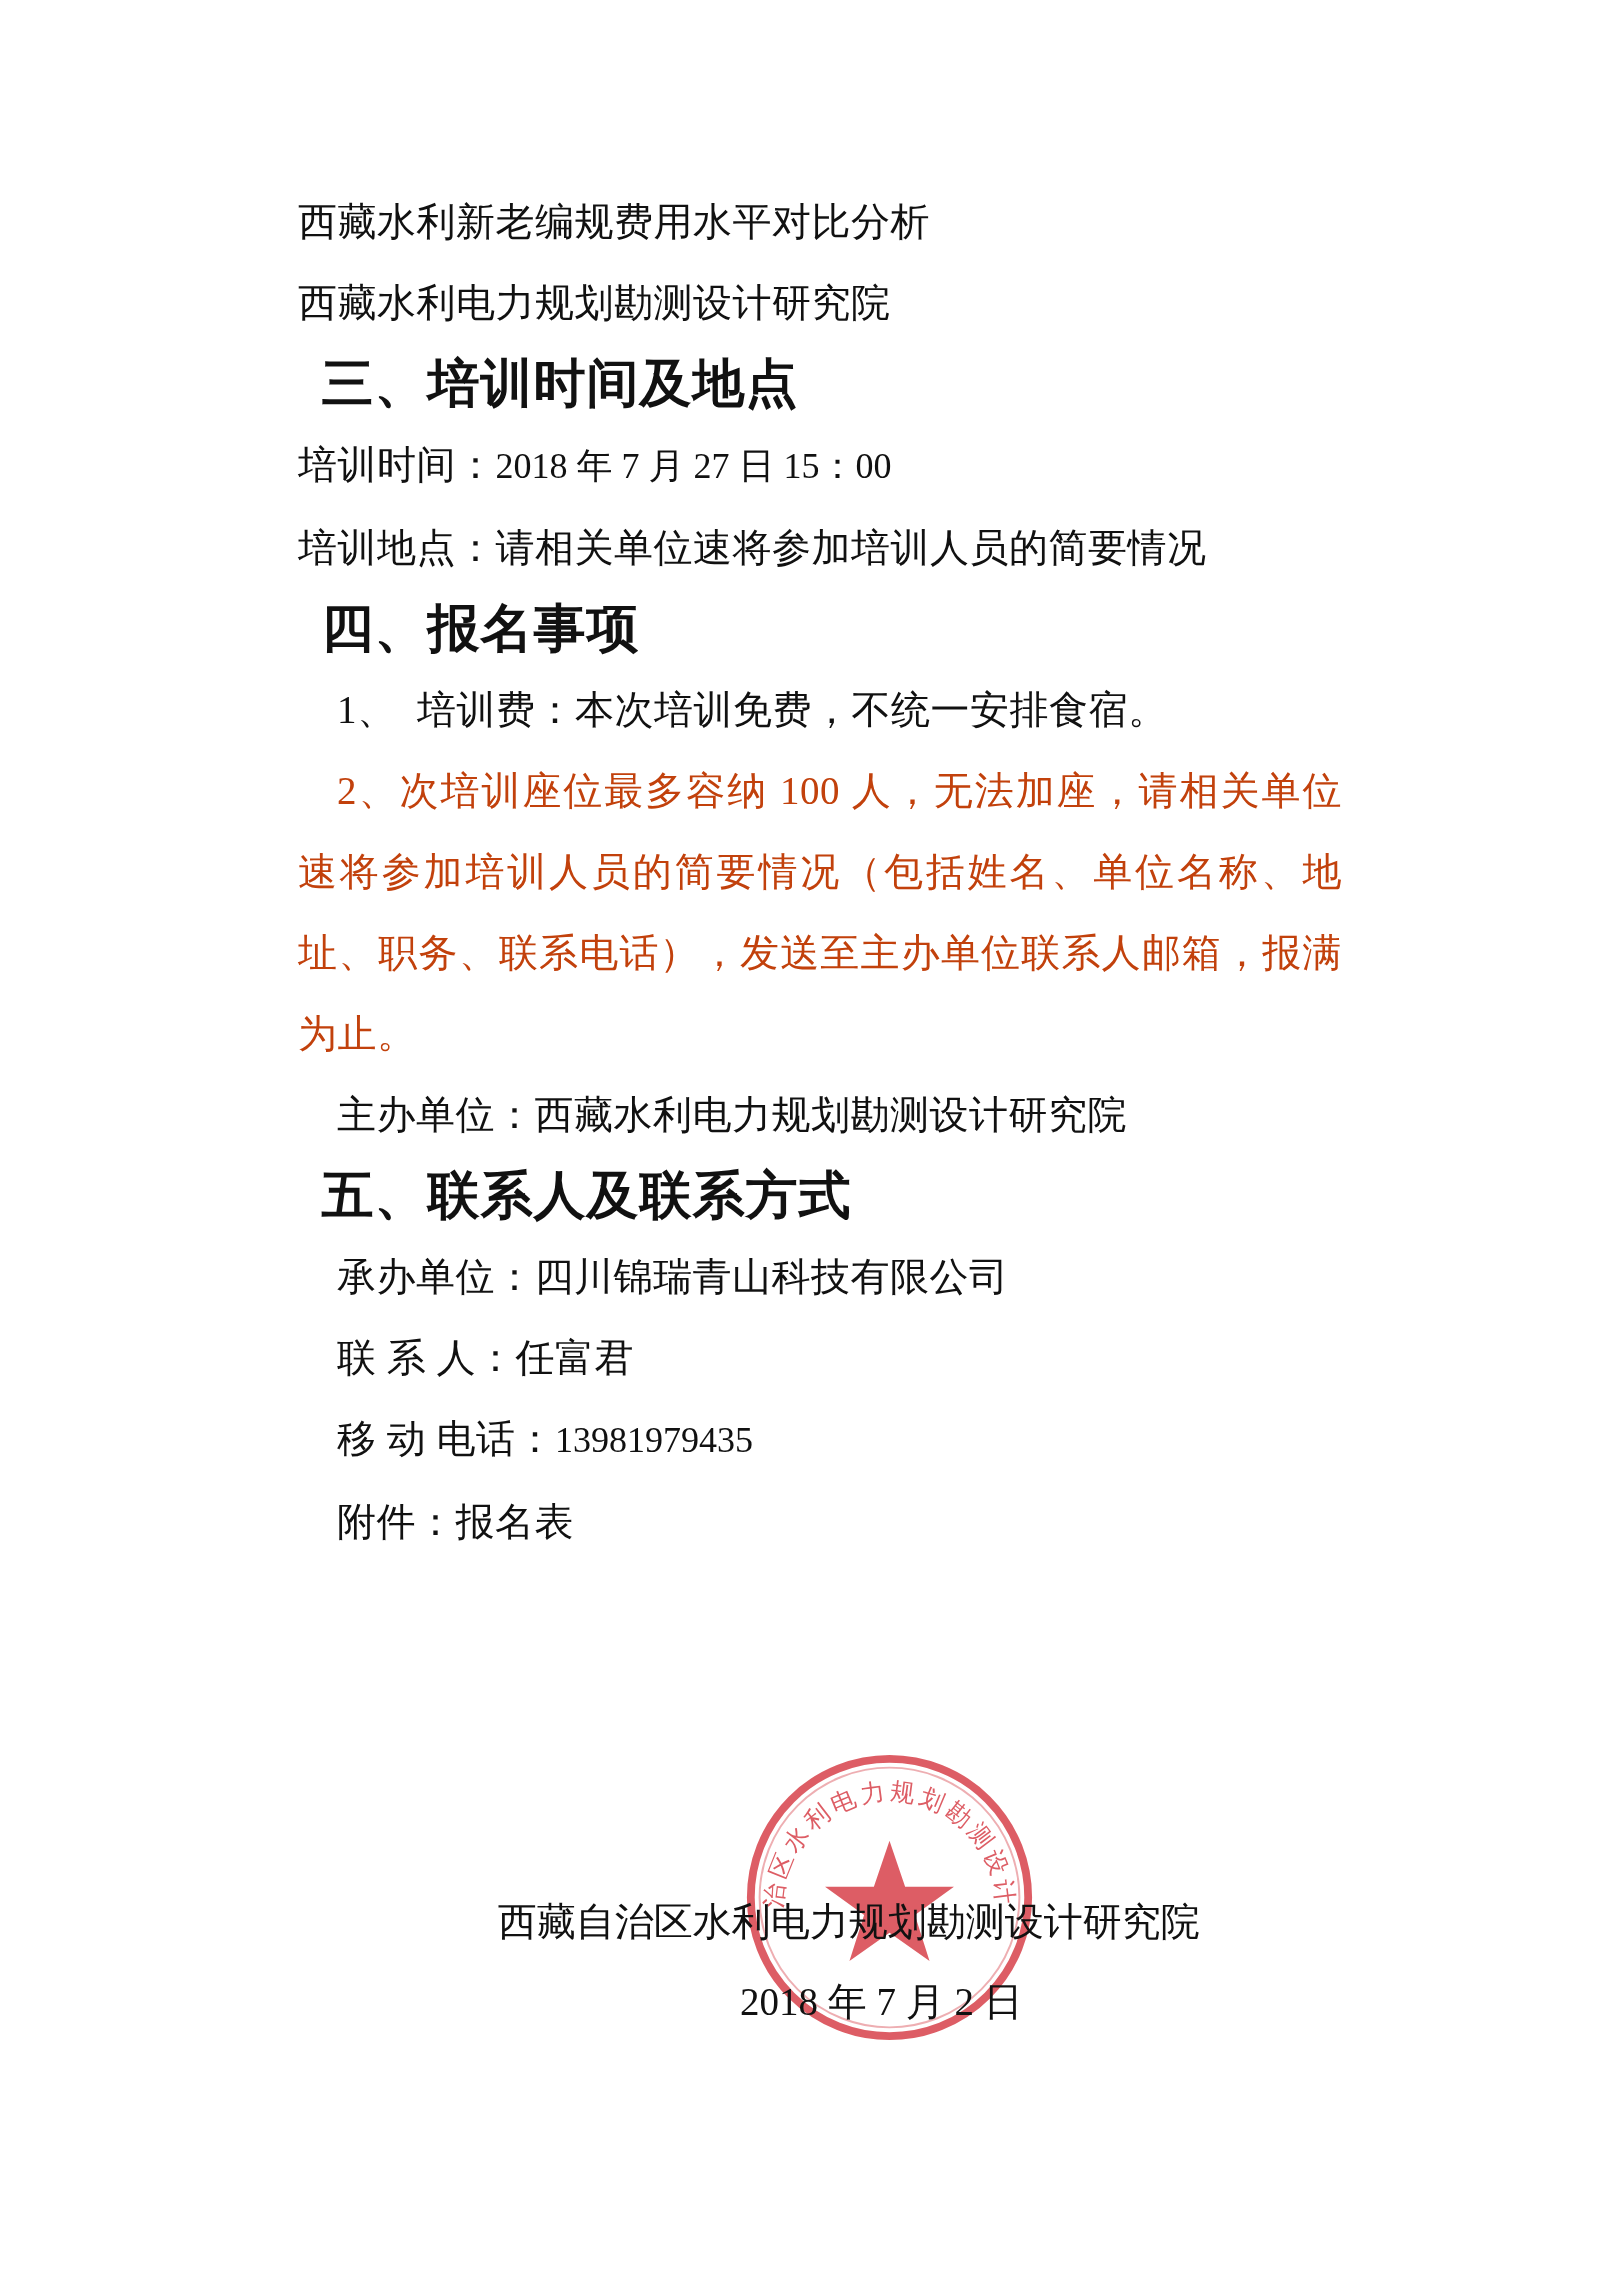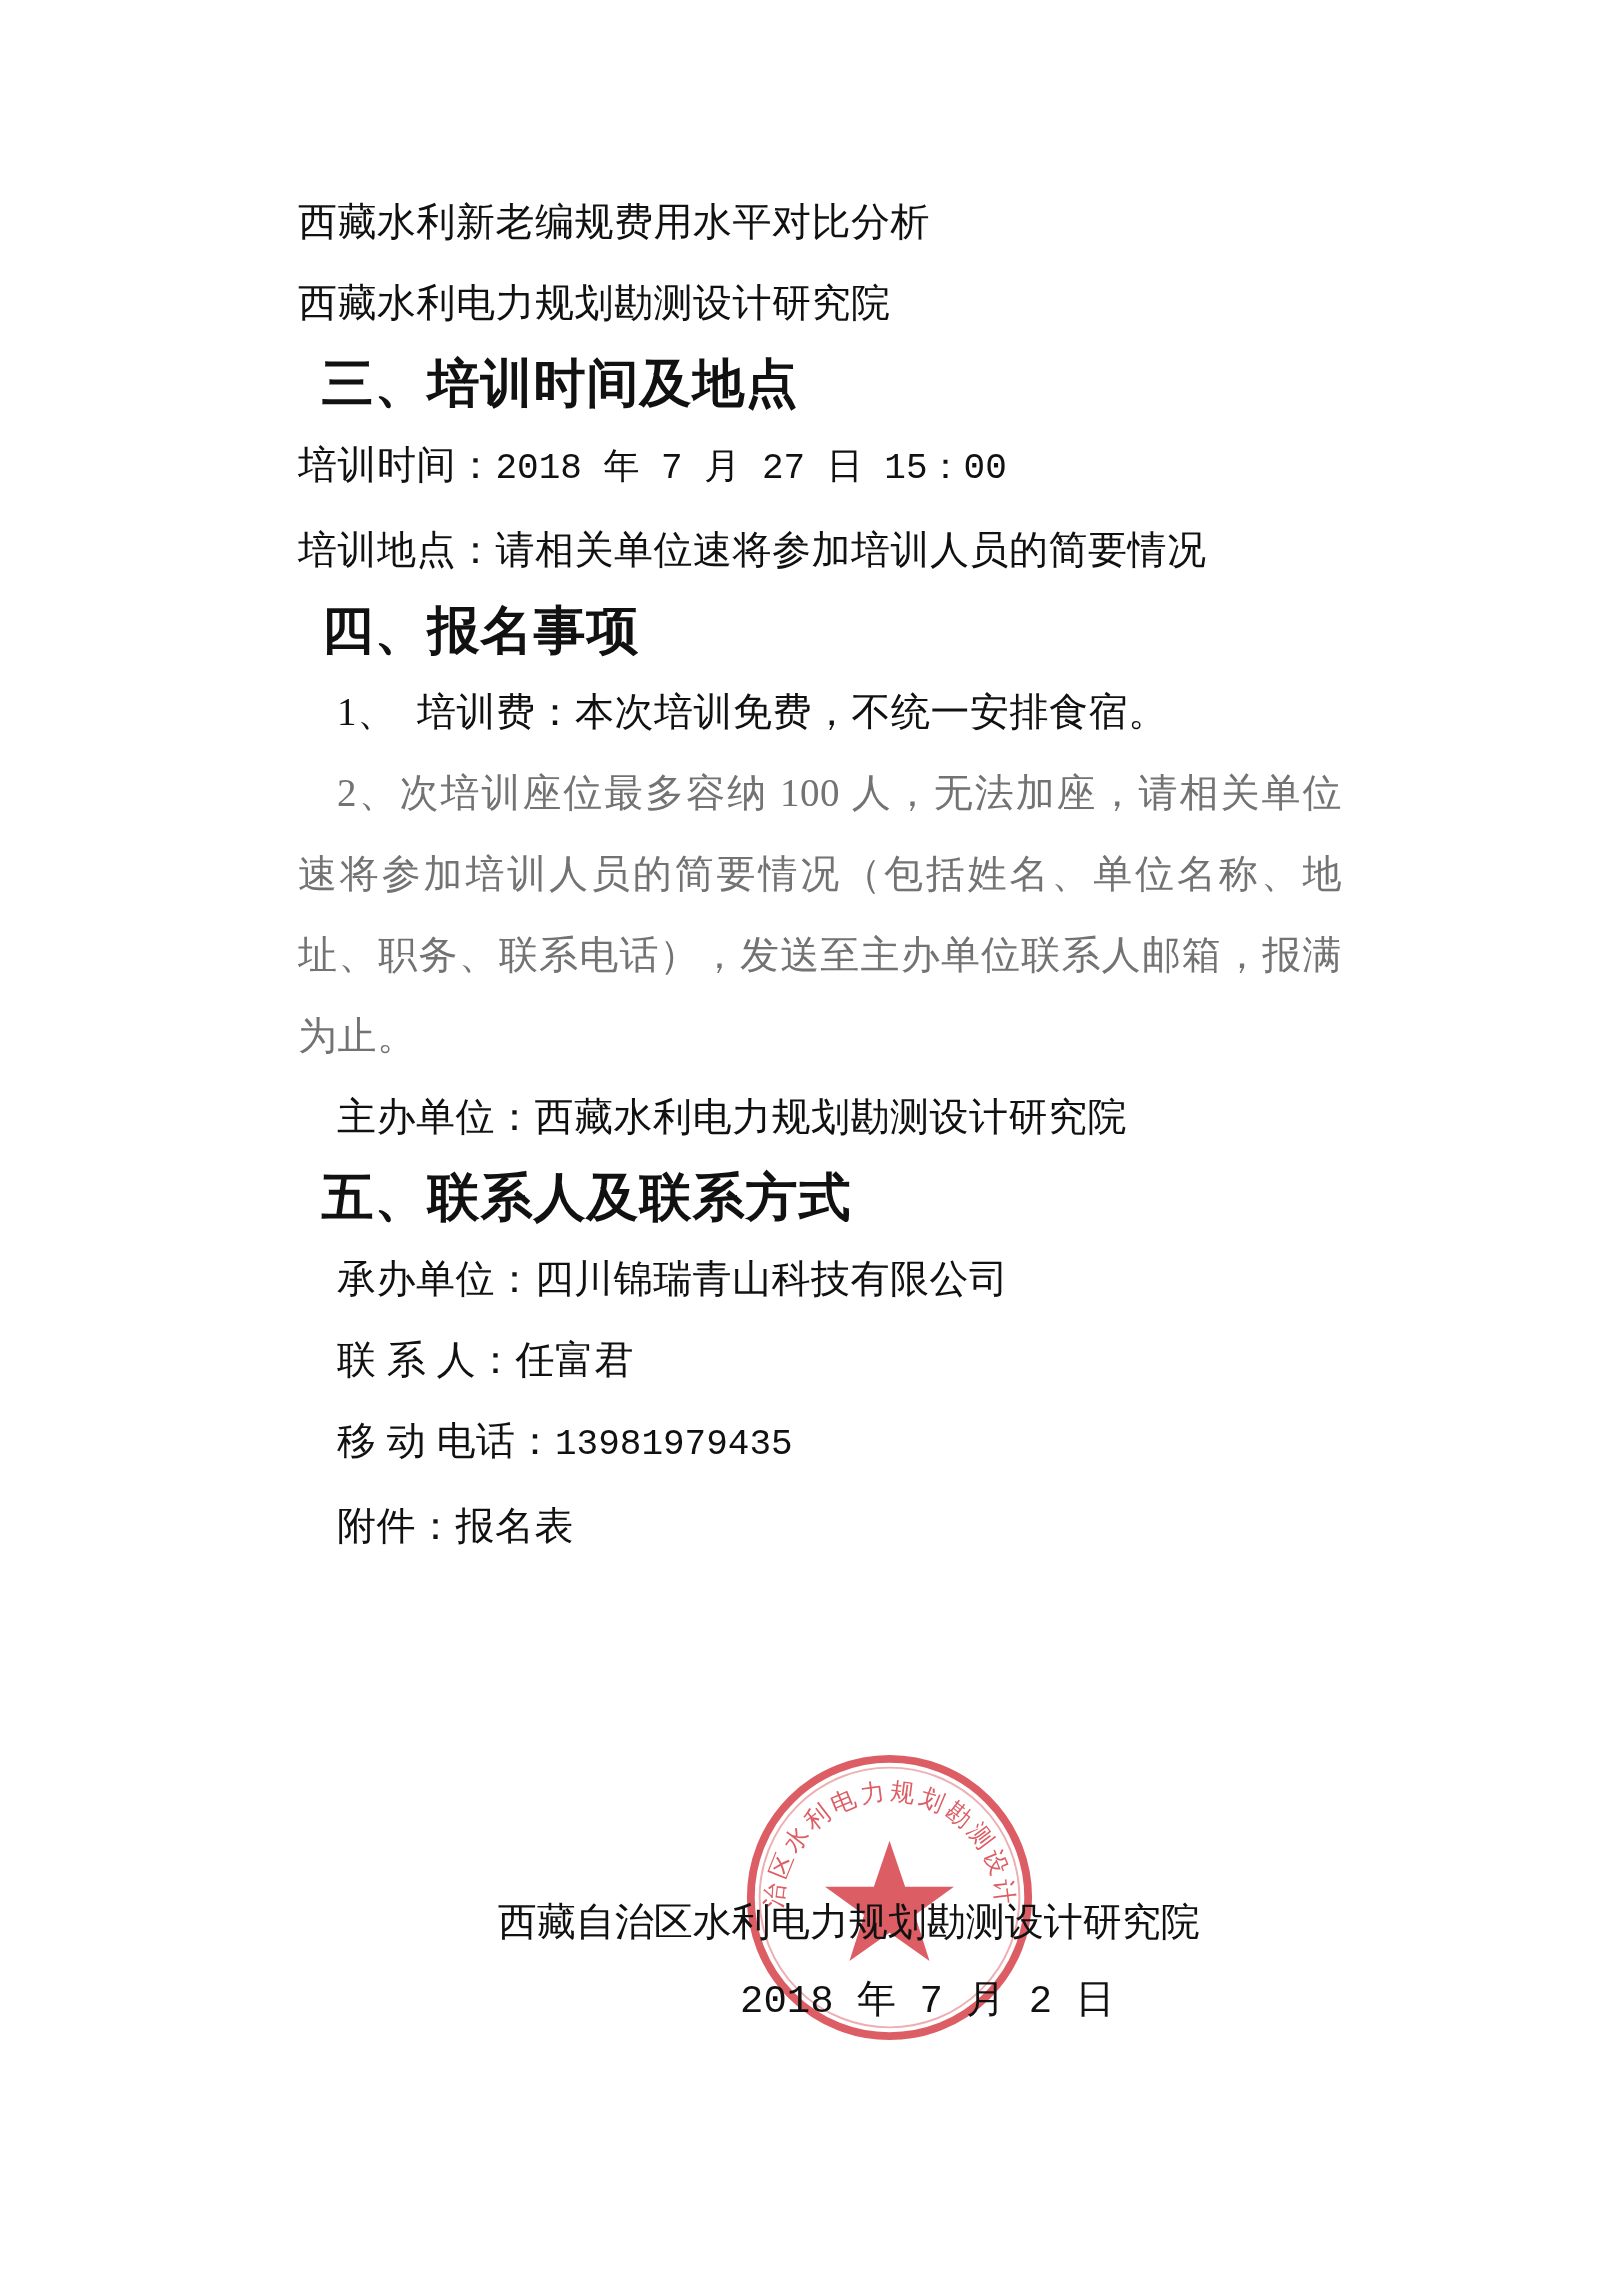--- a/index.html
+++ b/index.html
@@ -36,32 +36,32 @@
     font-size: 52px;
     letter-spacing: 1px;
   }
   .indent2 {
     padding-left: 39px;
   }
   .indent-head {
     padding-left: 23.4px;
   }
   .para {
-    color: #737373;
+    color: #c2410c;
     font-size: 39px;
     line-height: 81px;
     letter-spacing: 0.5px;
     text-align: justify;
     text-justify: inter-ideograph;
   }
   .para .first {
     padding-left: 39px;
   }
   .mono {
-    font-family: Liberation Mono, monospace;
+    font-family: Liberation Serif, serif;
     font-size: 36px;
     letter-spacing: 0px;
   }
   .contact-line {
     padding-left: 39px;
   }
   .sign-block {
     position: absolute;
     left: 488px;
     top: 1882px;

